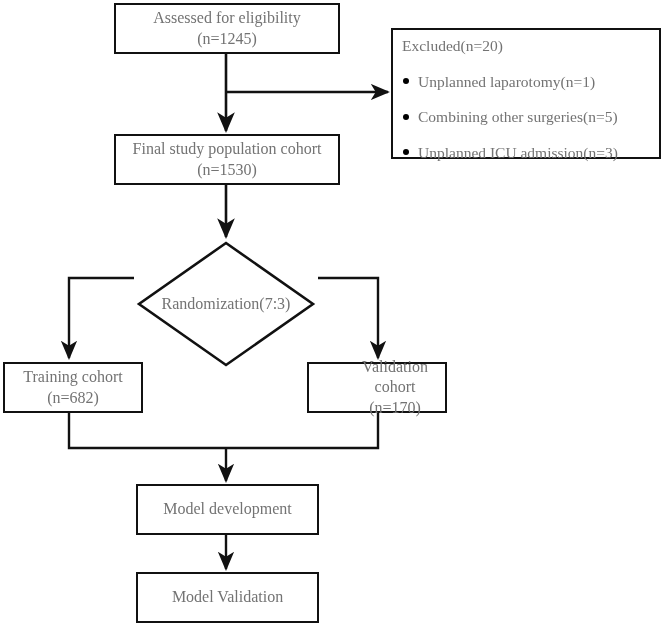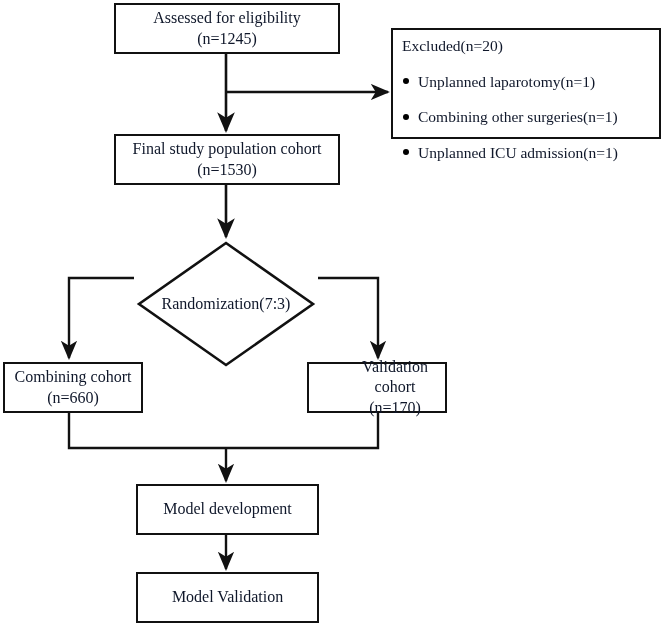--- a/index.html
+++ b/index.html
@@ -6,21 +6,21 @@
     margin: 0;
     padding: 0;
     background: #ffffff;
   }
   #canvas {
     position: relative;
     width: 669px;
     height: 634px;
     background: #ffffff;
     font-family: "Liberation Serif", "DejaVu Serif", serif;
-    color: #0f172a;
+    color: #737373;
     overflow: hidden;
   }
   .node {
     position: absolute;
     box-sizing: border-box;
     border: 2px solid #111111;
     background: #ffffff;
     display: flex;
     flex-direction: column;
     align-items: center;
@@ -36,21 +36,21 @@
   #node-final      { left: 114px; top: 134px; width: 226px; height: 51px; }
   #node-training   { left: 3px;   top: 362px; width: 140px; height: 51px; }
   #node-validation { left: 307px; top: 362px; width: 140px; height: 51px; padding-left: 36px; }
   #node-moddev     { left: 136px; top: 484px; width: 183px; height: 51px; }
   #node-modval     { left: 136px; top: 572px; width: 183px; height: 51px; }
 
   
   #node-excluded {
     position: absolute;
     left: 391px; top: 28px;
-    width: 270px; height: 111px;
+    width: 270px; height: 131px;
     box-sizing: border-box;
     border: 2px solid #111111;
     background: #ffffff;
     padding: 6px 6px 0 8px;
     font-size: 15.5px;
     line-height: 1.0;
   }
   #node-excluded .ex-title {
     margin: 2px 0 3px 1px;
     font-size: 15.5px;
@@ -145,47 +145,47 @@
 
   <div id="node-excluded">
     <div class="ex-title">Excluded(n=20)</div>
     <ul>
       <li>
         <span class="bullet"></span>
         <span>Unplanned laparotomy(n=1)</span>
       </li>
       <li>
         <span class="bullet"></span>
-        <span>Combining other surgeries(n=1)</span>
+        <span>Combining other surgeries(n=5)</span>
       </li>
       <li>
         <span class="bullet"></span>
-        <span>Unplanned ICU  admission(n=1)</span>
+        <span>Unplanned ICU  admission(n=3)</span>
       </li>
     </ul>
   </div>
 
   <div class="node" id="node-final">
     <span>Final study population cohort</span>
     <span class="line2">(n=1530)</span>
   </div>
 
   <div id="node-randomization">
     <svg width="180" height="128" viewBox="0 0 180 128">
       <polygon points="90,3 177,64 90,125 3,64" fill="#ffffff" stroke="#111111" stroke-width="2.6"></polygon>
     </svg>
     <div class="diamond-text">
       <span>Randomization</span>
       <span class="line2">(7:3)</span>
     </div>
   </div>
 
   <div class="node" id="node-training">
-    <span>Combining cohort</span>
-    <span class="line2">(n=660)</span>
+    <span>Training cohort</span>
+    <span class="line2">(n=682)</span>
   </div>
 
   <div class="node" id="node-validation">
     <span>Validation cohort</span>
     <span class="line2">(n=170)</span>
   </div>
 
   <div class="node" id="node-moddev">
     <span>Model development</span>
   </div>

